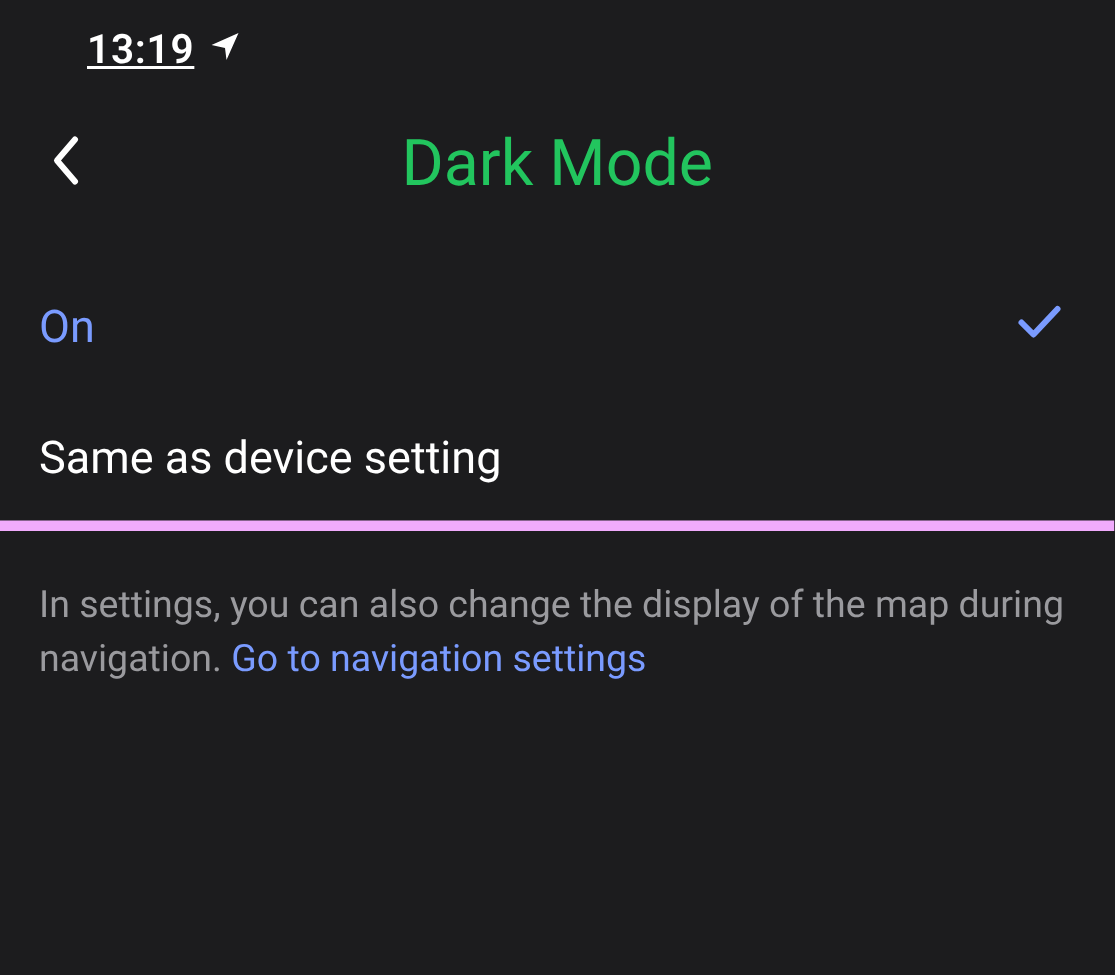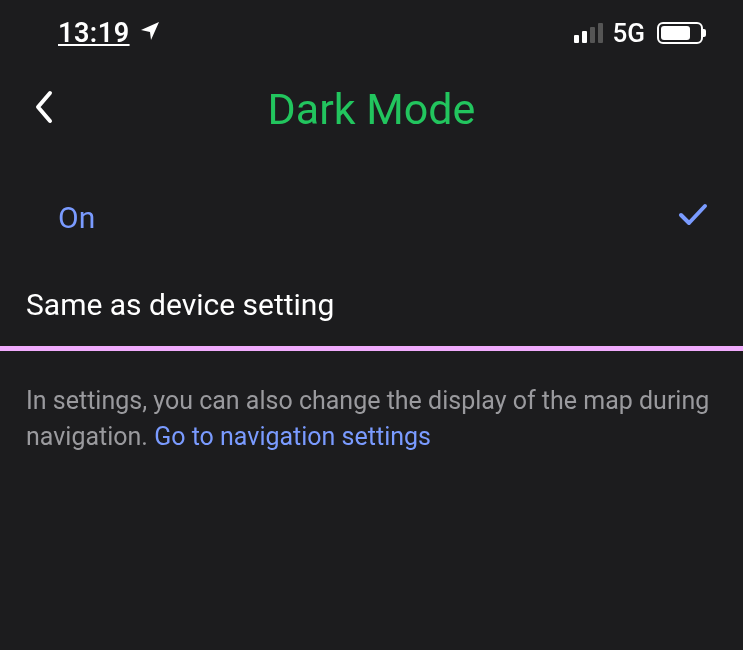--- a/index.html
+++ b/index.html
@@ -112,31 +112,30 @@
       display: flex;
       align-items: center;
       justify-content: space-between;
       padding: 24px 32px 24px 26px;
       font-size: 30px;
       font-weight: 400;
       cursor: pointer;
     }
     .option-row.selected {
       color: #7a9bff;
-      margin-left: 32px;
     }
     .option-row:not(.selected) {
       color: #ffffff;
     }
     .check-icon {
       width: 36px;
       height: 36px;
     }
     .footer {
-      border-top: 5px solid #f0abfc;
+      border-top: 7px solid #f0abfc;
       padding: 32px 26px;
     }
     .footer-text {
       font-size: 25px;
       line-height: 1.45;
       color: #9a9a9e;
     }
     .footer-link {
       color: #7a9bff;
       cursor: pointer;
@@ -145,32 +144,20 @@
 </head>
 <body>
 
 <div class="status-bar">
   <div class="status-left">
     <span class="time">13:19</span>
     <span>
       <svg class="location-icon" viewBox="0 0 24 24" fill="#ffffff">
         <path d="M3 11 L21 3 L13 21 L12 13 L3 11 Z"></path>
       </svg>
-    </span>
-  </div>
-  <div class="status-right">
-    <span class="signal-bars">
-      <span class="signal-bar" style="height:8px;background:#ffffff"></span>
-      <span class="signal-bar" style="height:12px;background:#ffffff"></span>
-      <span class="signal-bar" style="height:16px;background:#555"></span>
-      <span class="signal-bar" style="height:20px;background:#555"></span>
-    </span>
-    <span class="network-label">5G</span>
-    <span class="battery">
-      <span class="battery-fill"></span>
     </span>
   </div>
 </div>
 
 <div class="header">
   <div class="back-button">
     <svg width="22" height="36" viewBox="0 0 22 36">
       <path d="M18 4 L6 18 L18 32" stroke="#ffffff" stroke-width="4" fill="none" stroke-linecap="round" stroke-linejoin="round"></path>
     </svg>
   </div>

